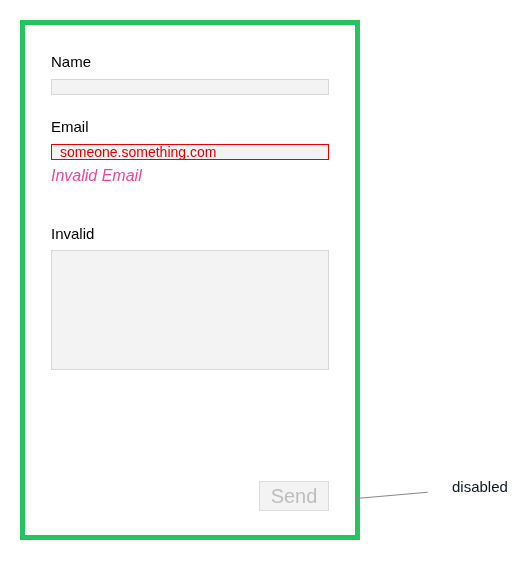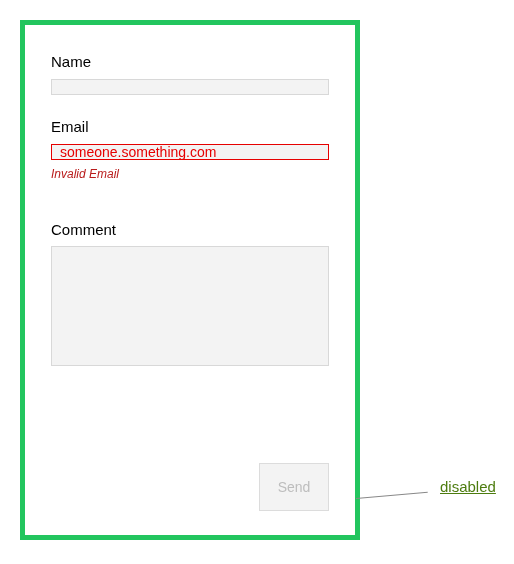--- a/index.html
+++ b/index.html
@@ -43,23 +43,23 @@
       font-size: 14px;
       color: #000;
       outline: none;
     }
     .text-input.error {
       border: 1.5px solid #e60000;
       color: #e60000;
     }
     .error-msg {
       margin-top: 6px;
-      font-size: 12px;
+      font-size: 16px;
       font-style: italic;
-      color: #b91c1c;
+      color: #ec4899;
     }
     .comment-gap {
       height: 18px;
     }
     .textarea {
       width: 100%;
       height: 120px;
       background: #f3f3f3;
       border: 1px solid #d8d8d8;
       padding: 8px;
@@ -69,44 +69,43 @@
       outline: none;
       font-family: inherit;
     }
     .button-row {
       position: absolute;
       bottom: 24px;
       right: 26px;
     }
     .send-btn {
       width: 70px;
-      height: 48px;
+      height: 30px;
       background: #f3f3f3;
       border: 1px solid #dcdcdc;
       color: #bdbdbd;
-      font-size: 14px;
+      font-size: 20px;
       cursor: default;
     }
     .annotation-line {
       position: absolute;
       left: 356px;
       top: 498px;
       width: 72px;
       height: 1px;
       border-top: 1px solid #888;
       transform-origin: left center;
       transform: rotate(-5deg);
     }
     .annotation-label {
       position: absolute;
-      left: 440px;
+      left: 452px;
       top: 478px;
       font-size: 15px;
-      color: #4d7c0f;
-      text-decoration: underline;
+      color: #0f172a;
     }
   </style>
 </head>
 <body>
 
 <div class="canvas">
   <div class="form-card">
 
     <div class="field">
       <label class="label">Name</label>
@@ -115,21 +114,21 @@
 
     <div class="field">
       <label class="label">Email</label>
       <input type="text" class="text-input error" value="someone.something.com" style="">
       <div class="error-msg">Invalid Email</div>
     </div>
 
     <div class="comment-gap"></div>
 
     <div class="field">
-      <label class="label">Comment</label>
+      <label class="label">Invalid</label>
       <textarea class="textarea" style=""></textarea>
     </div>
 
     <div class="button-row">
       <button class="send-btn" disabled="">Send</button>
     </div>
 
   </div>
 
   <div class="annotation-line"></div>

